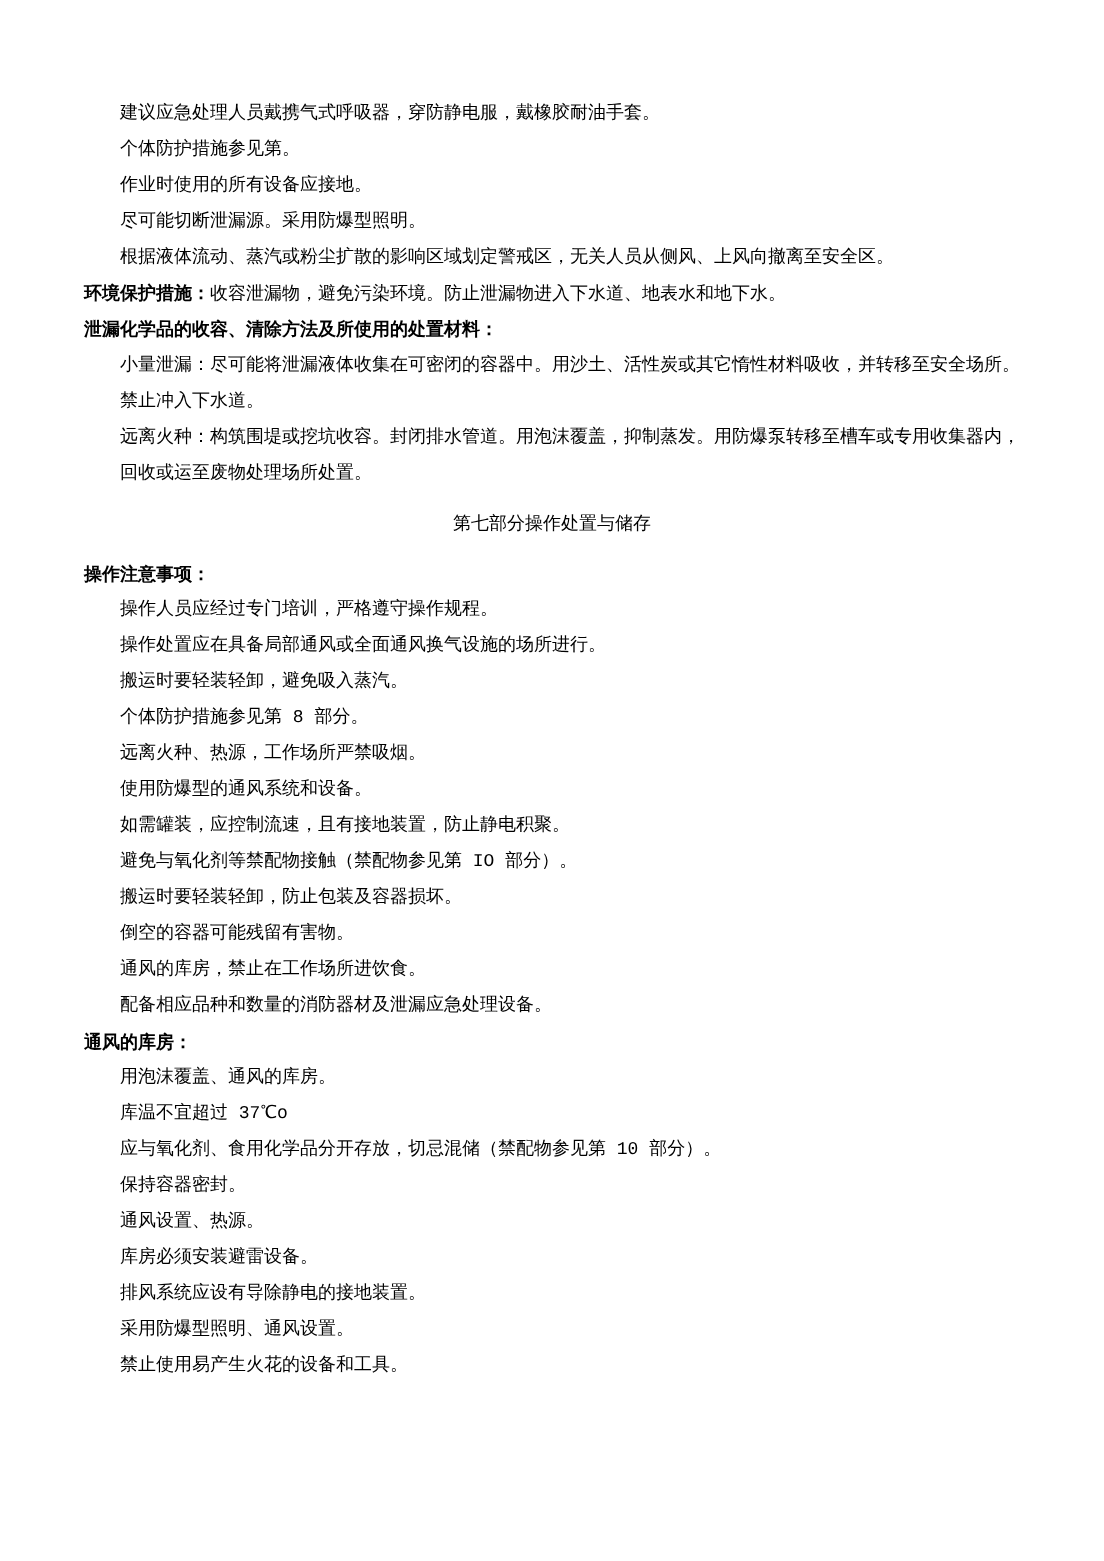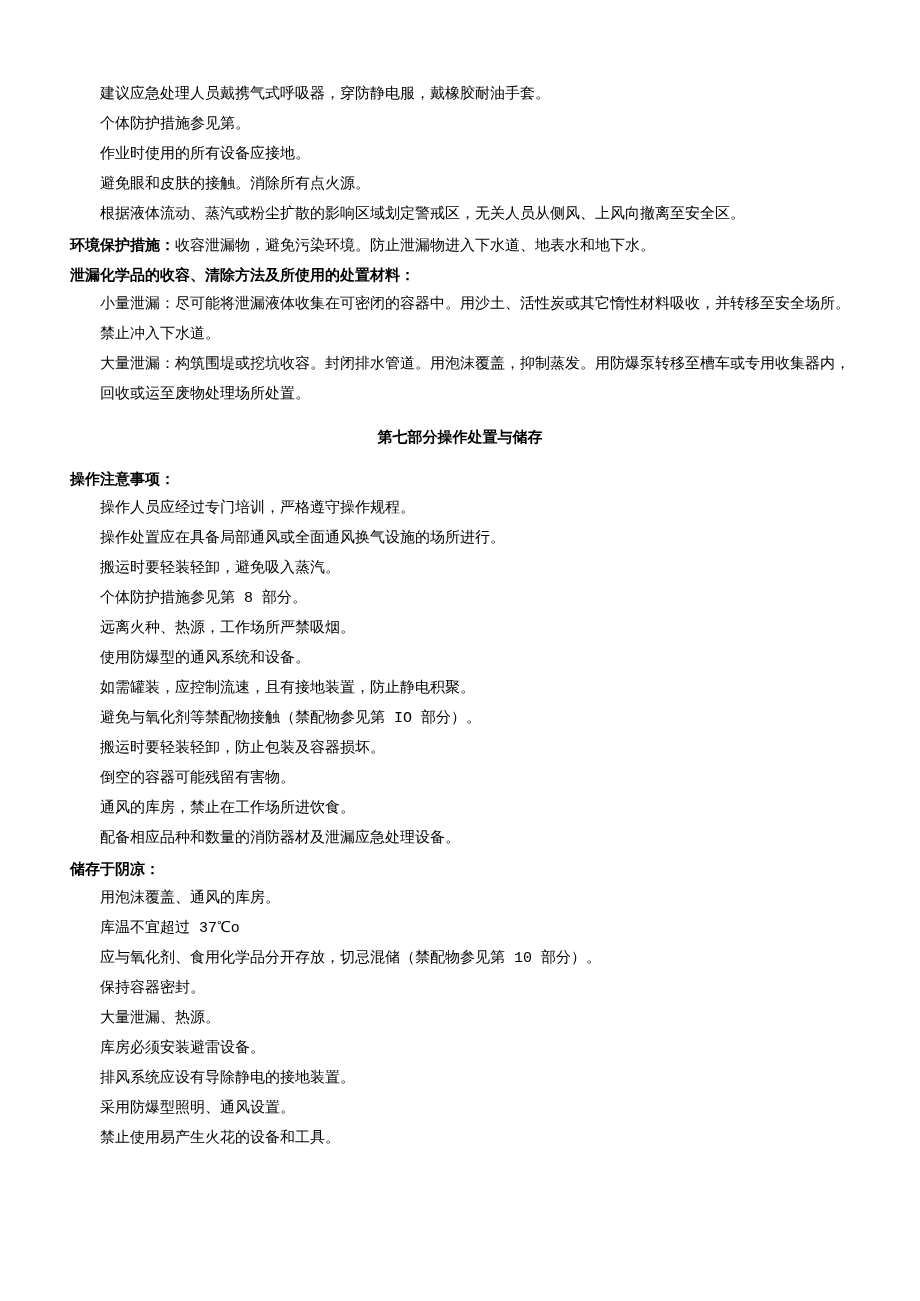--- a/index.html
+++ b/index.html
@@ -17,63 +17,63 @@
       width: 920px;
     }
     .indent {
       padding-left: 2em;
       font-family: Liberation Mono, monospace;
     }
     .bold {
       font-weight: bold;
     }
     .section-title {
-      font-weight: bold;
+      font-weight: normal;
       text-align: center;
       margin-top: 12px;
       margin-bottom: 12px;
       font-size: 15px;
     }
     p {
       margin: 0;
     }
   </style>
 </head>
 <body>
 
 <p class="indent">建议应急处理人员戴携气式呼吸器，穿防静电服，戴橡胶耐油手套。</p>
 <p class="indent">个体防护措施参见第。</p>
 <p class="indent">作业时使用的所有设备应接地。</p>
-<p class="indent">避免眼和皮肤的接触。消除所有点火源。</p>
+<p class="indent">尽可能切断泄漏源。采用防爆型照明。</p>
 <p class="indent">根据液体流动、蒸汽或粉尘扩散的影响区域划定警戒区，无关人员从侧风、上风向撤离至安全区。</p>
 
 <p><span class="bold">环境保护措施：</span><span>收容泄漏物，避免污染环境。防止泄漏物进入下水道、地表水和地下水。</span></p>
 
 <p class="bold">泄漏化学品的收容、清除方法及所使用的处置材料：</p>
 <p class="indent">小量泄漏：尽可能将泄漏液体收集在可密闭的容器中。用沙土、活性炭或其它惰性材料吸收，并转移至安全场所。禁止冲入下水道。</p>
-<p class="indent">大量泄漏：构筑围堤或挖坑收容。封闭排水管道。用泡沫覆盖，抑制蒸发。用防爆泵转移至槽车或专用收集器内，回收或运至废物处理场所处置。</p>
+<p class="indent">远离火种：构筑围堤或挖坑收容。封闭排水管道。用泡沫覆盖，抑制蒸发。用防爆泵转移至槽车或专用收集器内，回收或运至废物处理场所处置。</p>
 
 <p class="section-title">第七部分操作处置与储存</p>
 
 <p class="bold">操作注意事项：</p>
 <p class="indent">操作人员应经过专门培训，严格遵守操作规程。</p>
 <p class="indent">操作处置应在具备局部通风或全面通风换气设施的场所进行。</p>
 <p class="indent">搬运时要轻装轻卸，避免吸入蒸汽。</p>
 <p class="indent">个体防护措施参见第 8 部分。</p>
 <p class="indent">远离火种、热源，工作场所严禁吸烟。</p>
 <p class="indent">使用防爆型的通风系统和设备。</p>
 <p class="indent">如需罐装，应控制流速，且有接地装置，防止静电积聚。</p>
 <p class="indent">避免与氧化剂等禁配物接触（禁配物参见第 IO 部分）。</p>
 <p class="indent">搬运时要轻装轻卸，防止包装及容器损坏。</p>
 <p class="indent">倒空的容器可能残留有害物。</p>
 <p class="indent">通风的库房，禁止在工作场所进饮食。</p>
 <p class="indent">配备相应品种和数量的消防器材及泄漏应急处理设备。</p>
 
-<p class="bold">储存于阴凉：</p>
+<p class="bold">通风的库房：</p>
 <p class="indent">用泡沫覆盖、通风的库房。</p>
 <p class="indent">库温不宜超过 37℃o</p>
 <p class="indent">应与氧化剂、食用化学品分开存放，切忌混储（禁配物参见第 10 部分）。</p>
 <p class="indent">保持容器密封。</p>
-<p class="indent">大量泄漏、热源。</p>
+<p class="indent">通风设置、热源。</p>
 <p class="indent">库房必须安装避雷设备。</p>
 <p class="indent">排风系统应设有导除静电的接地装置。</p>
 <p class="indent">采用防爆型照明、通风设置。</p>
 <p class="indent">禁止使用易产生火花的设备和工具。</p>
 
 </body></html>

